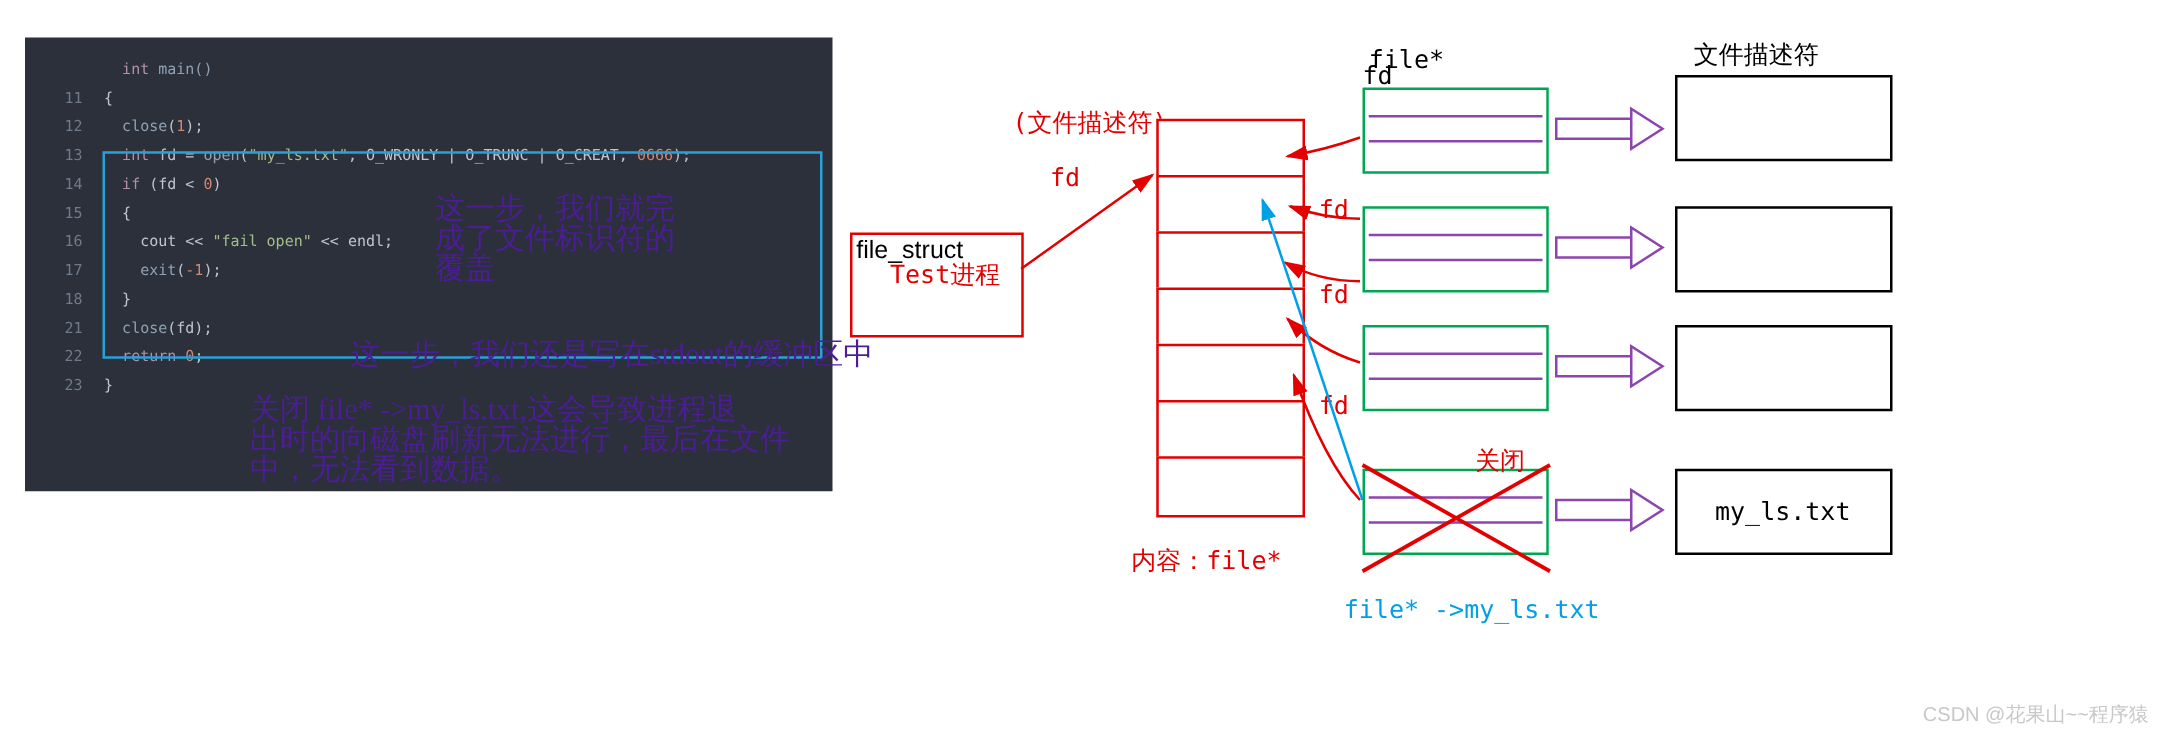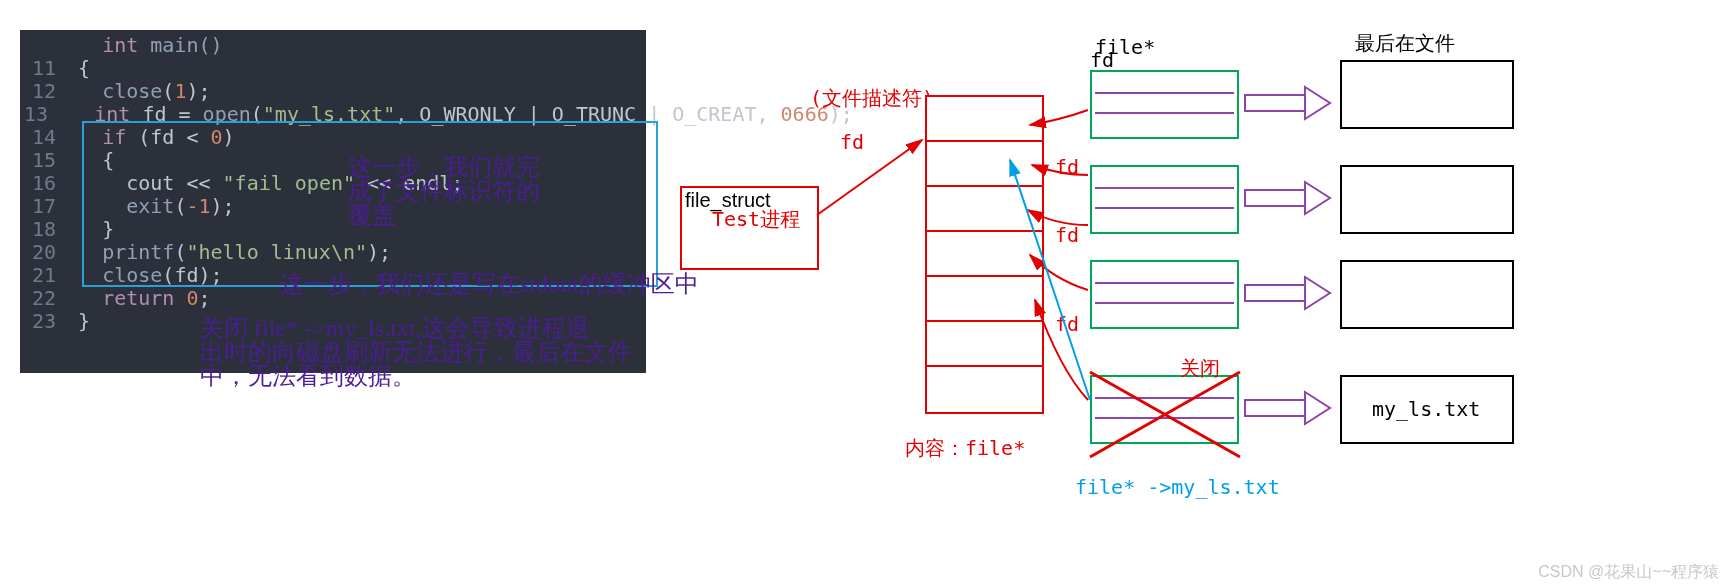--- a/index.html
+++ b/index.html
@@ -14,23 +14,23 @@
   }
   .code-panel {
     position: absolute;
     left: 20px;
     top: 30px;
     width: 618px;
     height: 335px;
     background: #2b303b;
     color: #c0c5ce;
     font-family: Consolas, monospace;
-    font-size: 20px;
+    font-size: 12px;
     line-height: 23px;
-    padding: 4px;
+    padding: 14px;
   }
   .code-line {
     display: flex;
     align-items: flex-start;
   }
   .ln {
     display: inline-block;
     width: 32px;
     color: #6f7a8a;
     text-align: right;
@@ -126,24 +126,20 @@
     </div>
   <div class="code-line">
       <span class="ln">17</span>
       <span class="code">     <span class="fn">exit</span>(<span class="num">-1</span>);</span>
     </div>
   <div class="code-line">
       <span class="ln">18</span>
       <span class="code">   <span>}</span></span>
     </div>
   <div class="code-line">
-      <span class="ln">20</span>
-      <span class="code">   <span class="fn">printf</span>(<span class="str">"hello linux\n"</span>);</span>
-    </div>
-  <div class="code-line">
       <span class="ln">21</span>
       <span class="code">   <span class="fn">close</span><span>(fd);</span></span>
     </div>
   <div class="code-line">
       <span class="ln">22</span>
       <span class="code">   <span class="kw">return</span> <span class="num">0</span>;</span>
     </div>
   <div class="code-line">
       <span class="ln">23</span>
       <span class="code"> <span>}</span></span>
@@ -162,21 +158,21 @@
 
 <div class="annot" style="left:200px; top:316px;">
   <div>关闭 file* -&gt;my_ls.txt,这会导致进程退</div>
   <div>出时的向磁盘刷新无法进行，最后在文件</div>
   <div>中，无法看到数据。</div>
 </div>
 
 <div class="diagram">
 
   <div class="lbl black-text" style="left:435px; top:35px;">file*</div>
-  <div class="lbl black-text" style="left:695px; top:30px;">最后在文件</div>
+  <div class="lbl black-text" style="left:695px; top:30px;">文件描述符</div>
 
   <div class="lbl red-text" style="left:150px; top:85px; font-size:20px;">(文件描述符)</div>
   <div class="lbl red-text" style="left:180px; top:130px;">fd</div>
 
   <div class="box" style="left:20px; top:150px; width:135px; height:80px; border-color:#e30000;margin-top:36px;">
     <div class="lbl red-text" style="left:30px; top:18px;">Test进程</div>
   </div>
   <div class="lbl black-text" style="left:25px; top:189px; font-family:Liberation Sans, sans-serif;">file_struct</div>
 
   <div class="box" style="left:265px; top:95px; width:115px; height:45px; border-color:#e30000;"></div>

